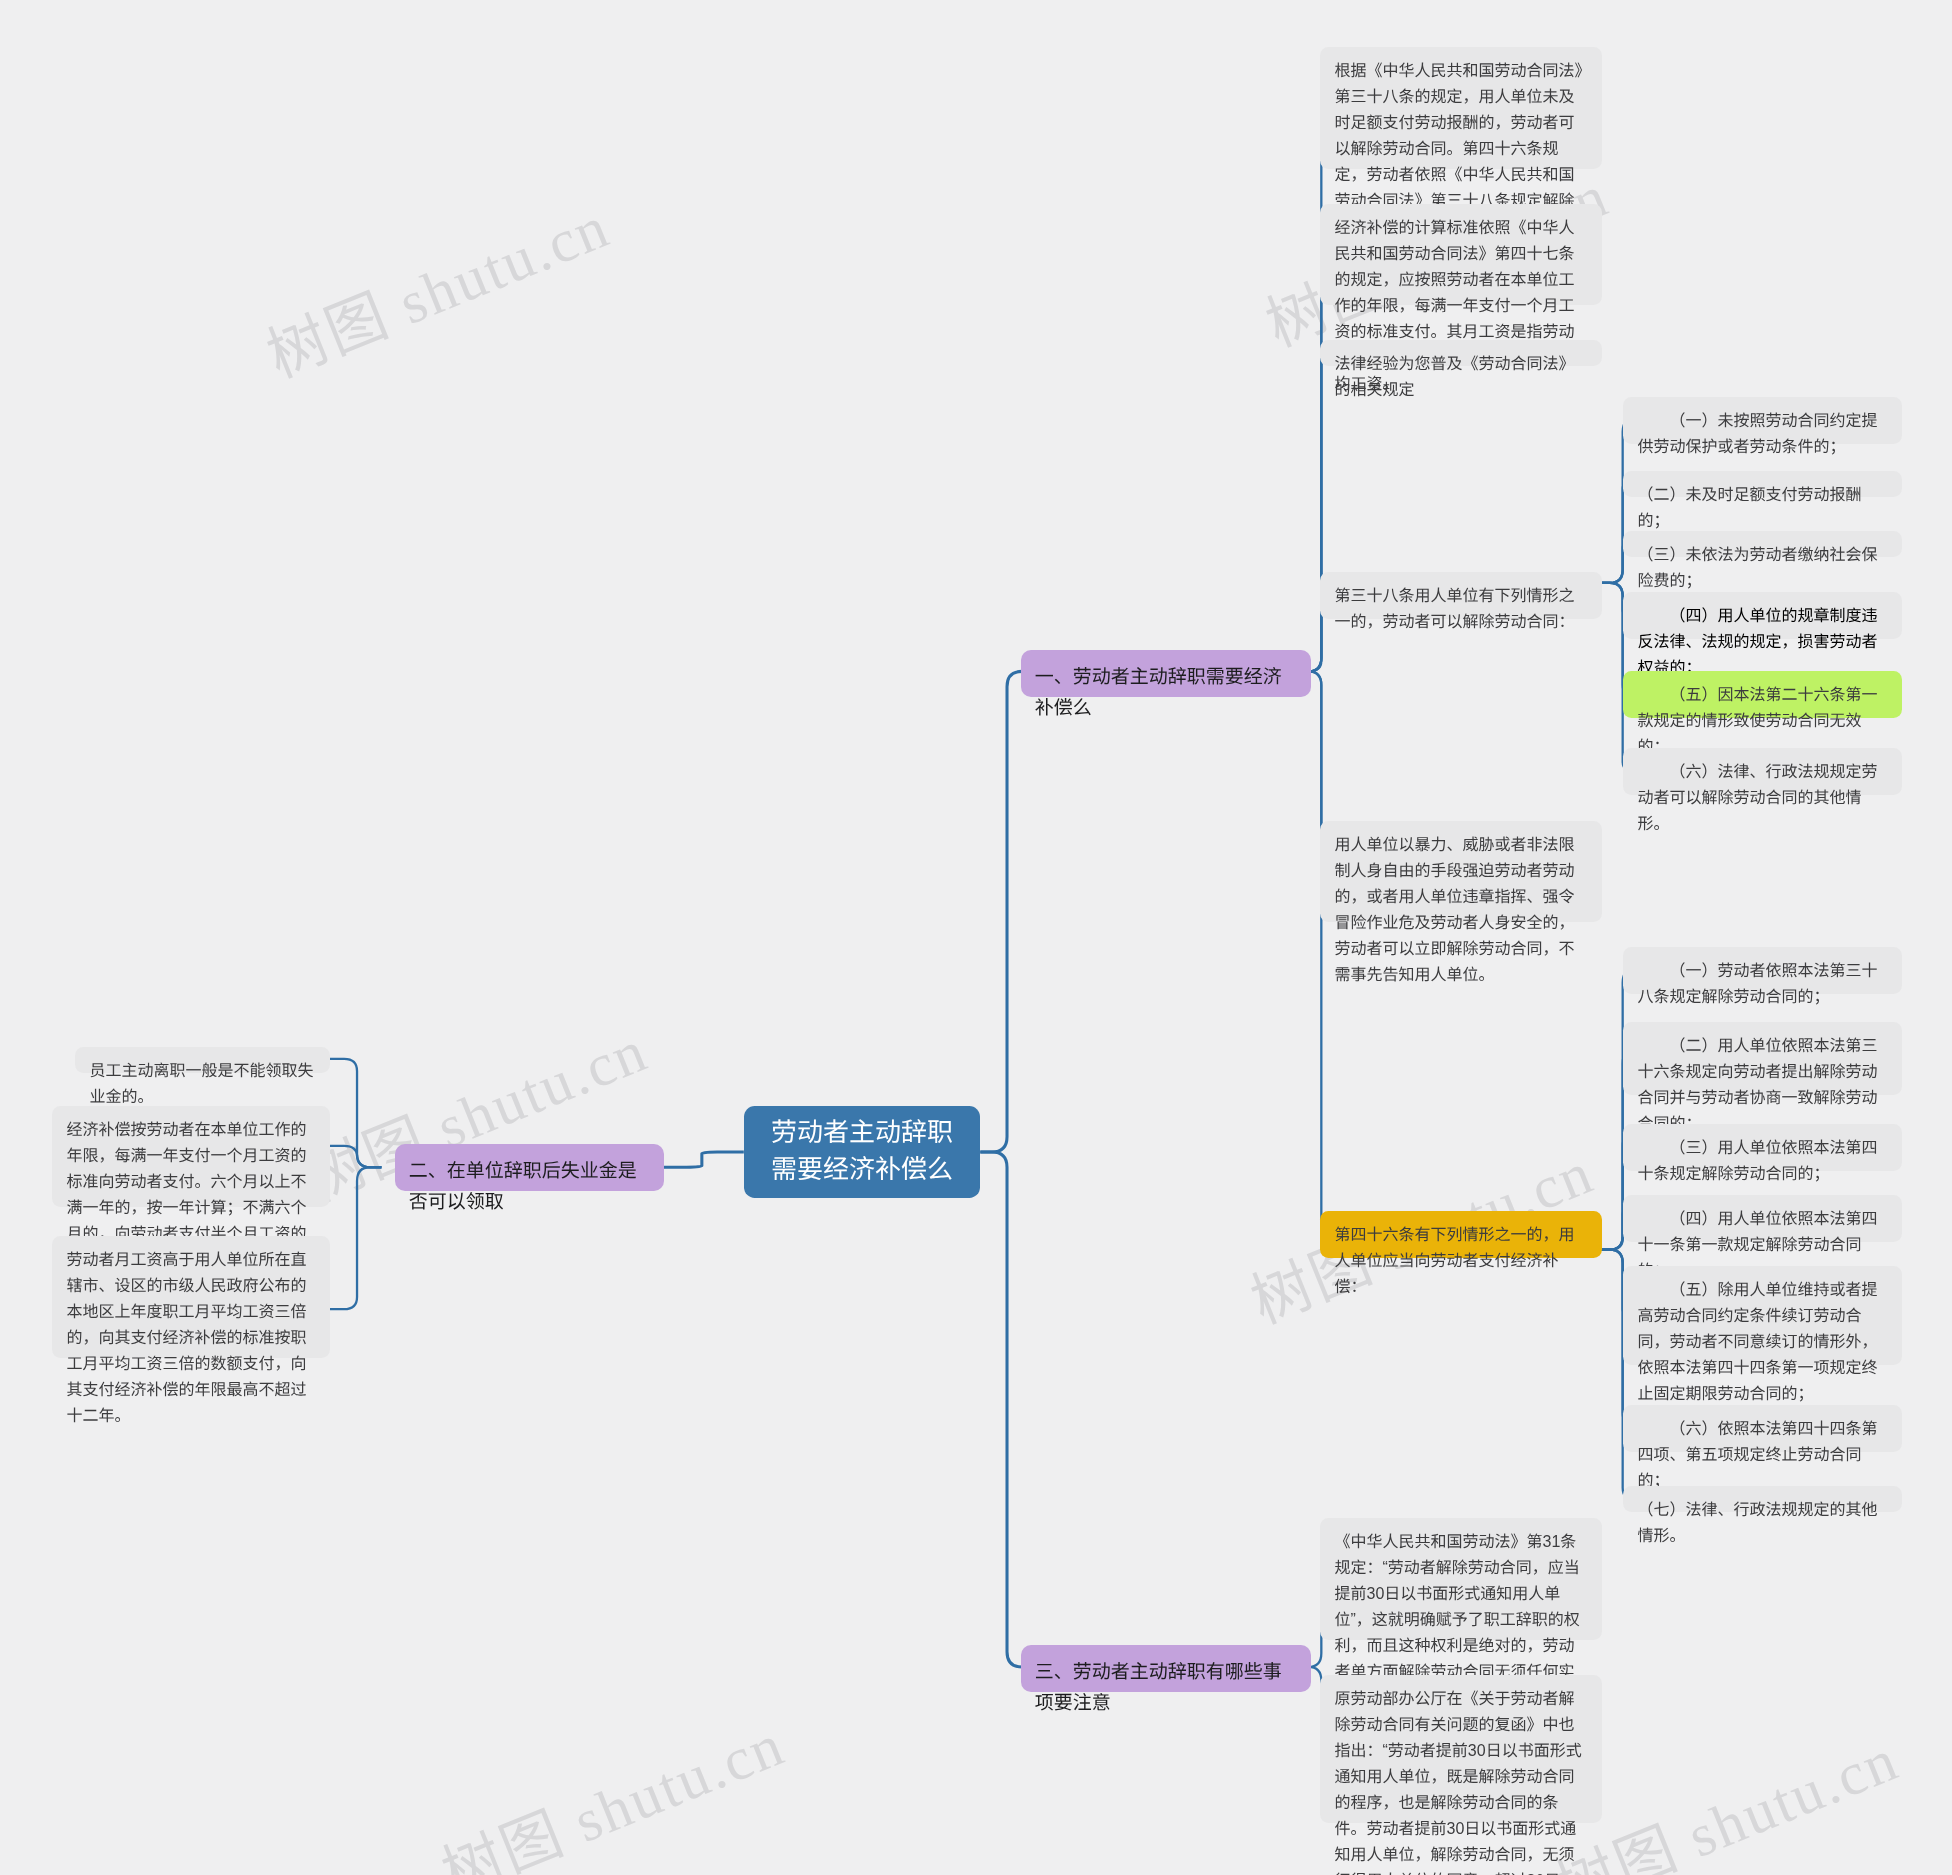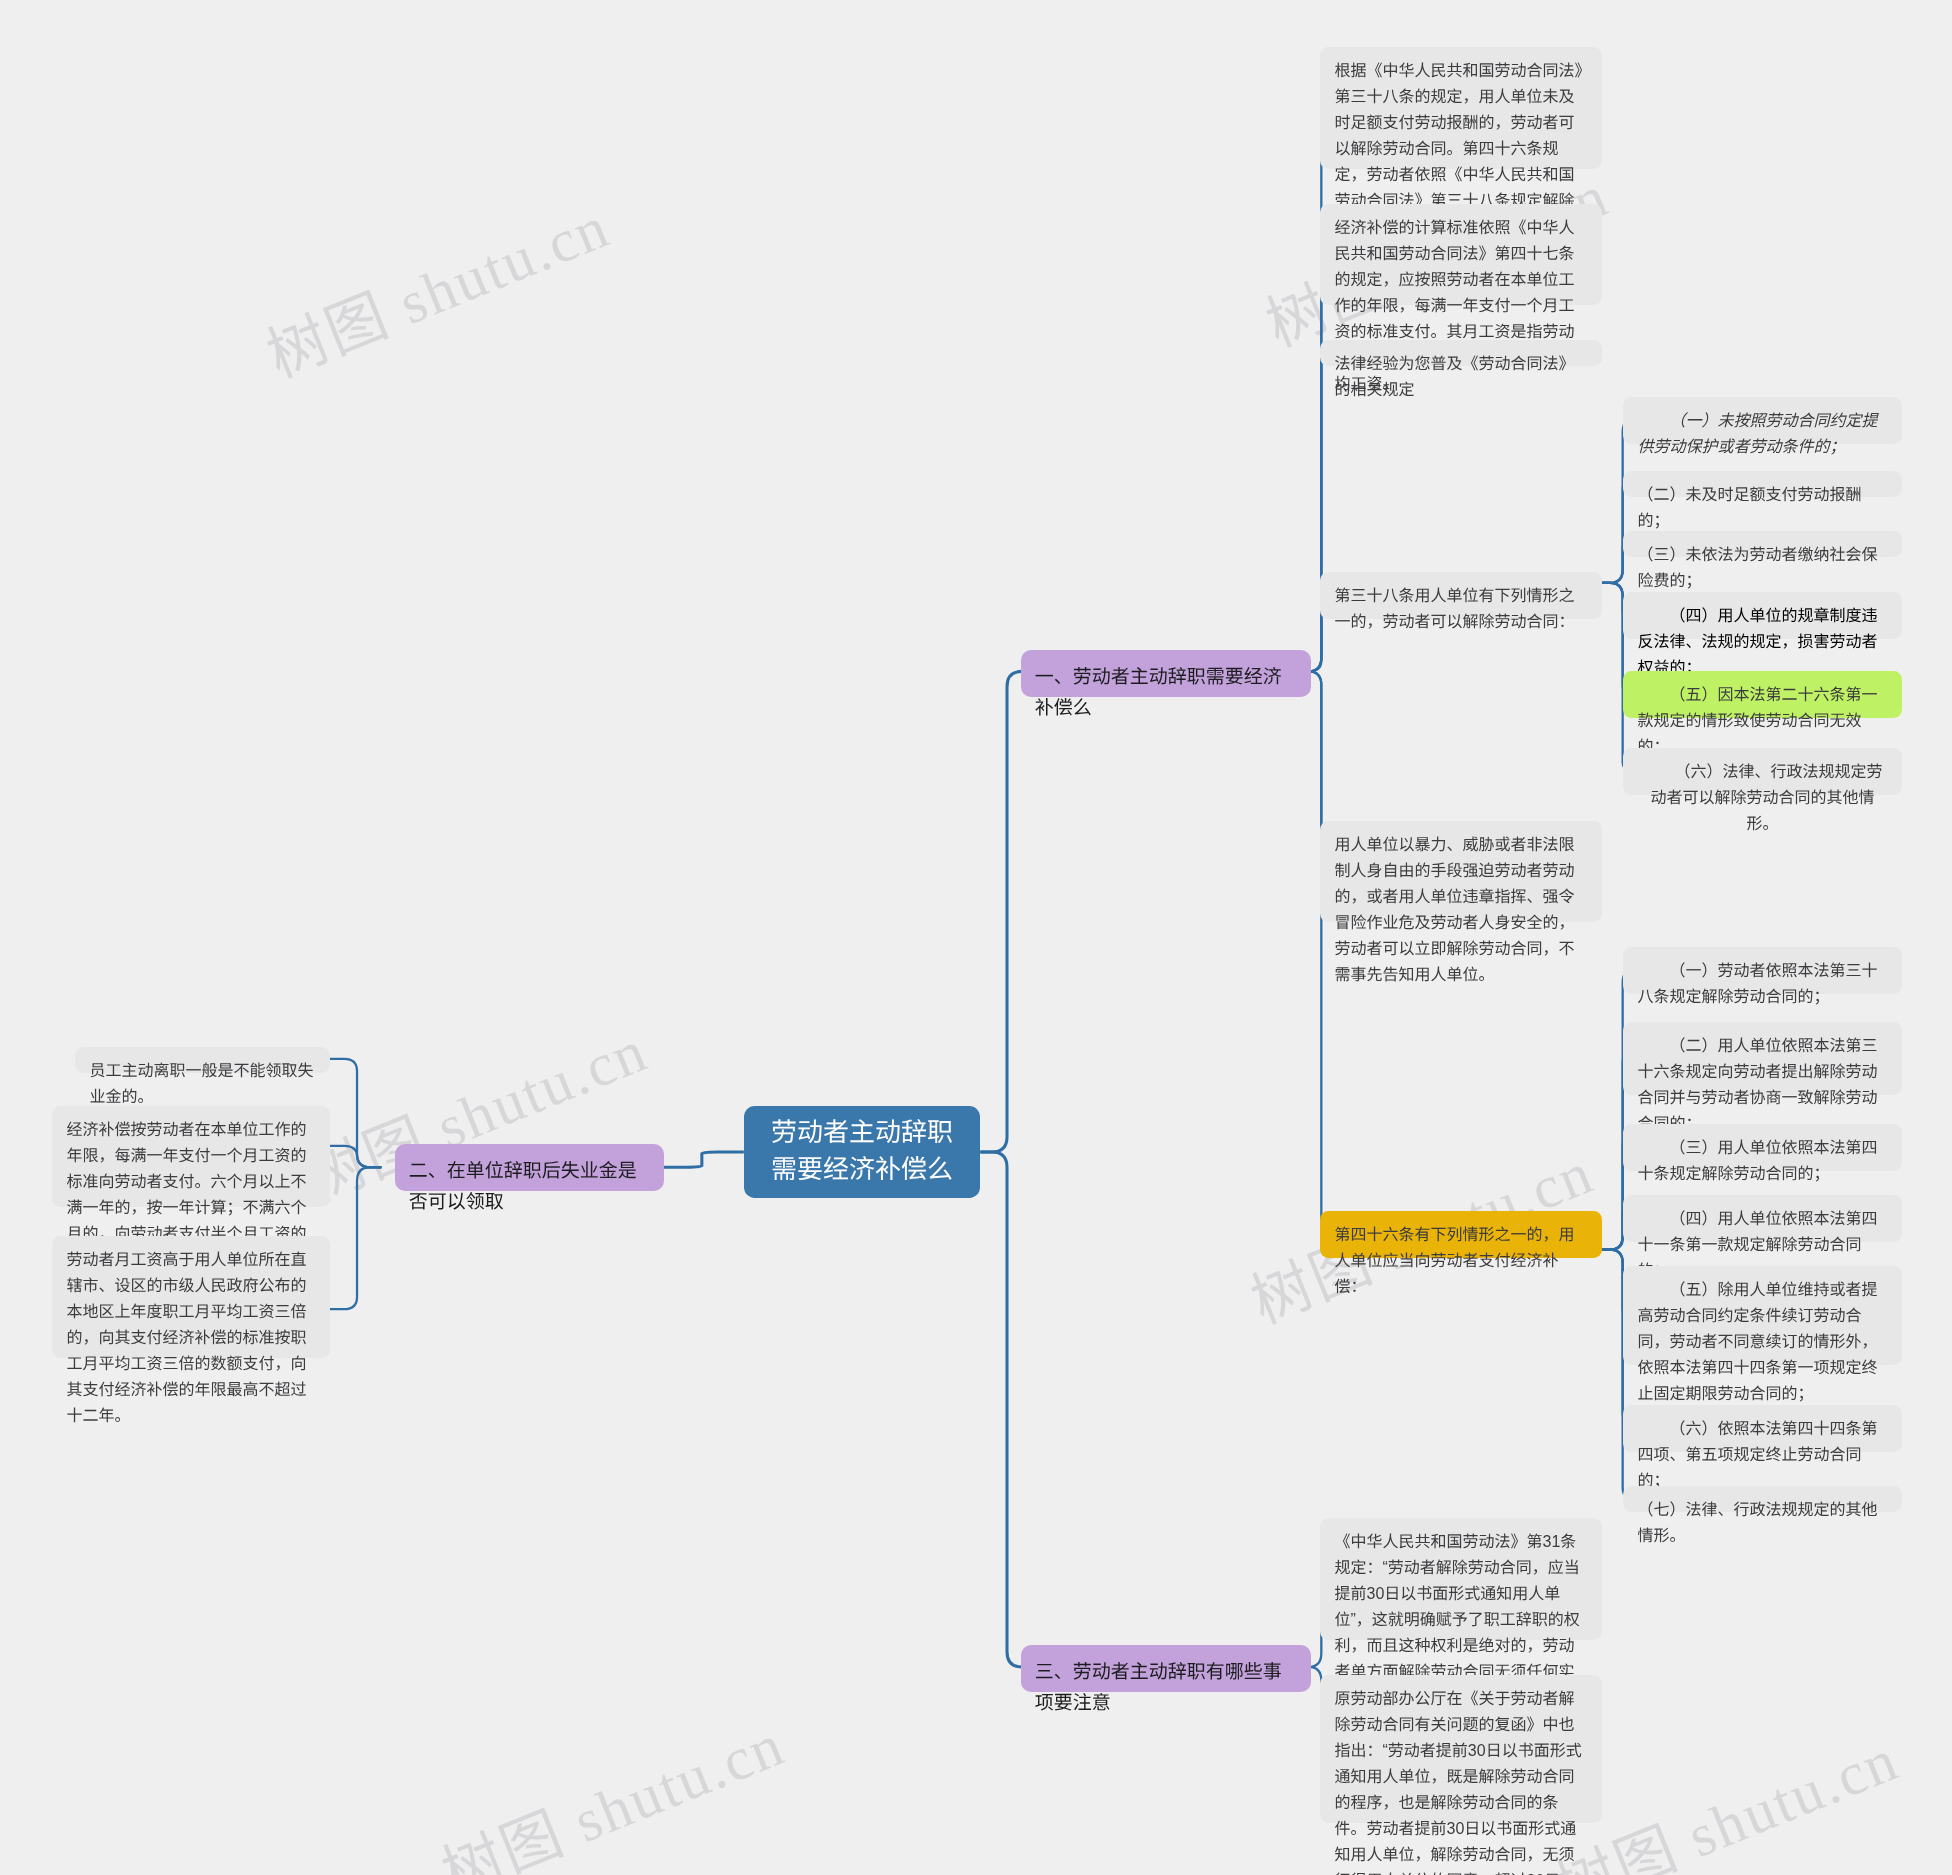--- a/index.html
+++ b/index.html
@@ -152,31 +152,31 @@
   <div class="node leaf" style="left: 1320px; top: 204px; width: 282px; height: 101px; background: rgb(231, 231, 232); color: rgb(60, 60, 62);">经济补偿的计算标准依照《中华人民共和国劳动合同法》第四十七条的规定，应按照劳动者在本单位工作的年限，每满一年支付一个月工资的标准支付。其月工资是指劳动者在劳动合同解除前十二个月的平均工资。</div>
 
   <div class="node leaf" style="left: 1320px; top: 340px; width: 282px; height: 26px; background: rgb(231, 231, 232); color: rgb(60, 60, 62);">法律经验为您普及《劳动合同法》的相关规定</div>
 
   <div class="node leaf" style="left: 1320px; top: 572px; width: 282px; height: 47px; background: rgb(231, 231, 232); color: rgb(60, 60, 62);">第三十八条用人单位有下列情形之一的，劳动者可以解除劳动合同：</div>
 
   <div class="node leaf" style="left: 1320px; top: 821px; width: 282px; height: 101px; background: rgb(231, 231, 232); color: rgb(60, 60, 62);">用人单位以暴力、威胁或者非法限制人身自由的手段强迫劳动者劳动的，或者用人单位违章指挥、强令冒险作业危及劳动者人身安全的，劳动者可以立即解除劳动合同，不需事先告知用人单位。</div>
 
   <div class="node leaf" style="left: 1320px; top: 1211px; width: 282px; height: 47px; background: #eab308; color: rgb(60, 60, 62);">第四十六条有下列情形之一的，用人单位应当向劳动者支付经济补偿：</div>
 
-  <div class="node leaf indent" style="left: 1623px; top: 397px; width: 279px; height: 47px; background: rgb(231, 231, 232); color: rgb(60, 60, 62); font-style: italic;">（一）未按照劳动合同约定提供劳动保护或者劳动条件的；</div>
+  <div class="node leaf indent" style="left: 1623px; top: 397px; width: 279px; height: 47px; background: rgb(231, 231, 232); color: rgb(60, 60, 62);">（一）未按照劳动合同约定提供劳动保护或者劳动条件的；</div>
 
   <div class="node leaf" style="left: 1623px; top: 471px; width: 279px; height: 26px; background: rgb(231, 231, 232); color: rgb(60, 60, 62);">（二）未及时足额支付劳动报酬的；</div>
 
   <div class="node leaf" style="left: 1623px; top: 531px; width: 279px; height: 26px; background: rgb(231, 231, 232); color: rgb(60, 60, 62);">（三）未依法为劳动者缴纳社会保险费的；</div>
 
   <div class="node leaf indent" style="left: 1623px; top: 592px; width: 279px; height: 47px; background: rgb(231, 231, 232); color: #000000;">（四）用人单位的规章制度违反法律、法规的规定，损害劳动者权益的；</div>
 
   <div class="node leaf indent" style="left: 1623px; top: 671px; width: 279px; height: 47px; background: #bef264; color: rgb(60, 60, 62);">（五）因本法第二十六条第一款规定的情形致使劳动合同无效的；</div>
 
-  <div class="node leaf indent" style="left: 1623px; top: 748px; width: 279px; height: 47px; background: rgb(231, 231, 232); color: rgb(60, 60, 62); text-align: center;">（六）法律、行政法规规定劳动者可以解除劳动合同的其他情形。</div>
+  <div class="node leaf indent" style="left: 1623px; top: 748px; width: 279px; height: 47px; background: rgb(231, 231, 232); color: rgb(60, 60, 62);">（六）法律、行政法规规定劳动者可以解除劳动合同的其他情形。</div>
 
   <div class="node leaf indent" style="left: 1623px; top: 947px; width: 279px; height: 47px; background: rgb(231, 231, 232); color: rgb(60, 60, 62);">（一）劳动者依照本法第三十八条规定解除劳动合同的；</div>
 
   <div class="node leaf indent" style="left: 1623px; top: 1022px; width: 279px; height: 73px; background: rgb(231, 231, 232); color: rgb(60, 60, 62);">（二）用人单位依照本法第三十六条规定向劳动者提出解除劳动合同并与劳动者协商一致解除劳动合同的；</div>
 
   <div class="node leaf indent" style="left: 1623px; top: 1124px; width: 279px; height: 47px; background: rgb(231, 231, 232); color: rgb(60, 60, 62);">（三）用人单位依照本法第四十条规定解除劳动合同的；</div>
 
   <div class="node leaf indent" style="left: 1623px; top: 1195px; width: 279px; height: 47px; background: rgb(231, 231, 232); color: rgb(60, 60, 62);">（四）用人单位依照本法第四十一条第一款规定解除劳动合同的；</div>
 
   <div class="node leaf indent" style="left: 1623px; top: 1266px; width: 279px; height: 99px; background: rgb(231, 231, 232); color: rgb(60, 60, 62);">（五）除用人单位维持或者提高劳动合同约定条件续订劳动合同，劳动者不同意续订的情形外，依照本法第四十四条第一项规定终止固定期限劳动合同的；</div>

